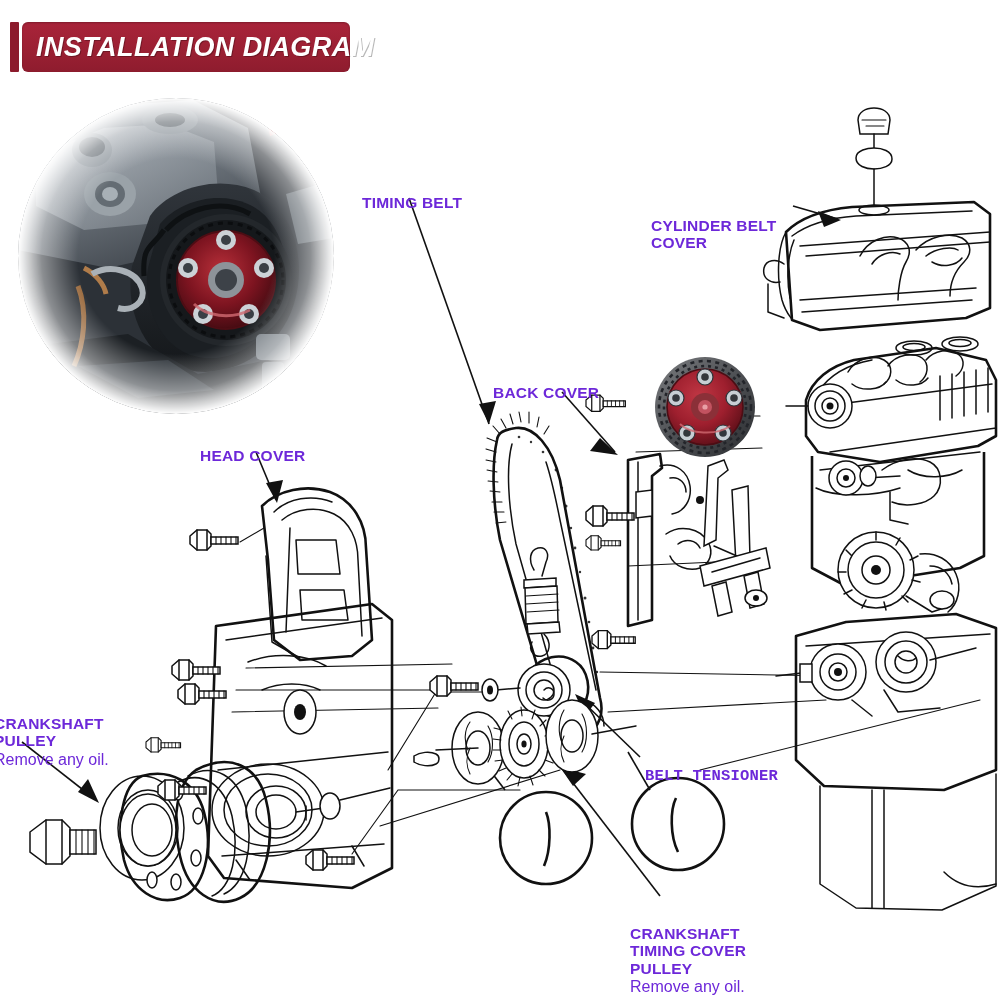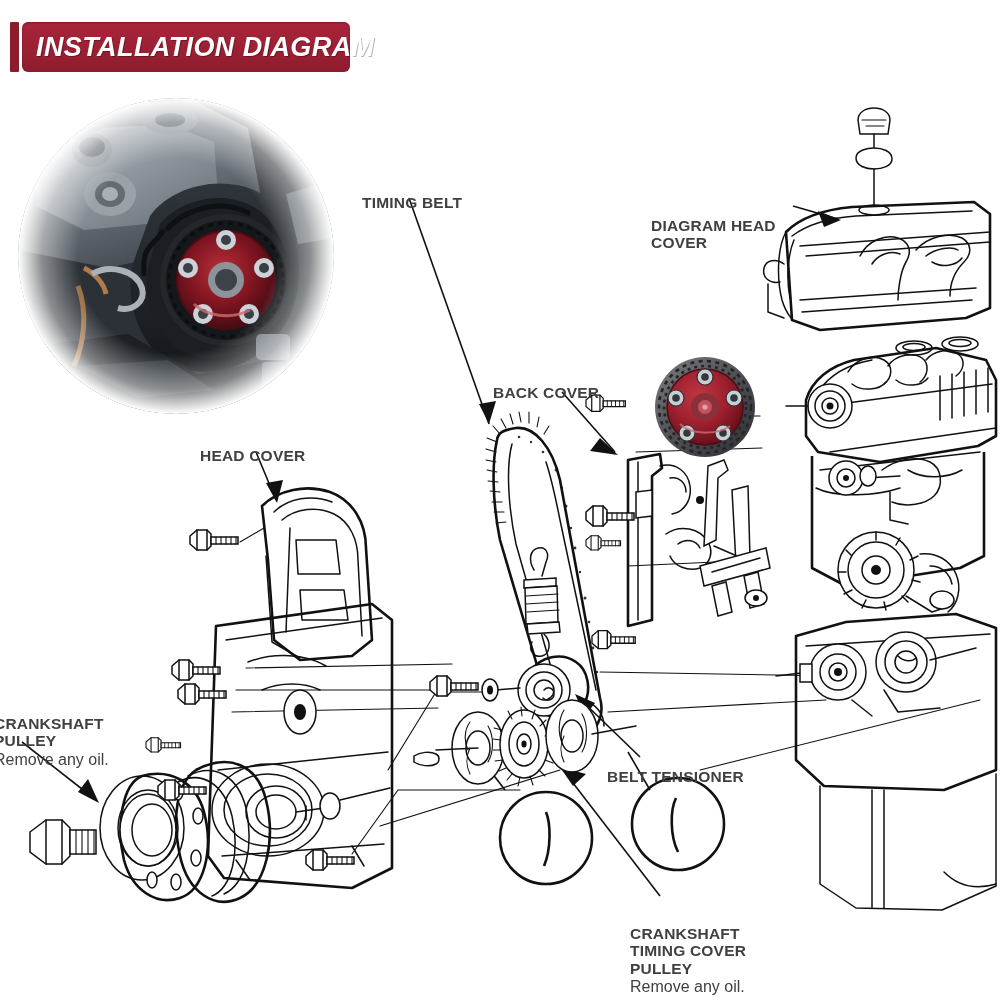--- a/index.html
+++ b/index.html
@@ -19,21 +19,21 @@
        font-style:italic;letter-spacing:.4px;white-space:nowrap;
        text-shadow:1px 1px 0 rgba(0,0,0,.28);}
 
   
   #photo-inset{position:absolute;left:18px;top:98px;width:316px;height:316px;}
   .photo-disc{position:absolute;inset:0;border-radius:50%;overflow:hidden;
        -webkit-mask-image:radial-gradient(circle at 50% 50%,#000 60%,rgba(0,0,0,.85) 78%,rgba(0,0,0,0) 97%);
        mask-image:radial-gradient(circle at 50% 50%,#000 60%,rgba(0,0,0,.85) 78%,rgba(0,0,0,0) 97%);}
 
   
-  .lbl{position:absolute;color:#404040;font-weight:bold;font-size:15.5px;
+  .lbl{position:absolute;color:#6d28d9;font-weight:bold;font-size:15.5px;
        line-height:17.5px;letter-spacing:.2px;white-space:pre-line;}
   .lbl-note{font-weight:normal;font-size:16px;letter-spacing:0;}
 
   
   #diagram-art{position:absolute;left:0;top:0;width:1000px;height:1000px;}
   #diagram-art .ln{fill:none;stroke:#111;stroke-width:1.5;stroke-linecap:round;stroke-linejoin:round;}
   #diagram-art .ln-thin{fill:none;stroke:#111;stroke-width:1.1;stroke-linecap:round;}
   #diagram-art .ln-thick{fill:none;stroke:#111;stroke-width:2.6;stroke-linejoin:round;}
   #diagram-art .fillblk{fill:#111;stroke:none;}
   #diagram-art .fillwht{fill:#fff;stroke:#111;stroke-width:1.5;}
@@ -545,39 +545,39 @@
 
 </svg>
 
 <div id="labels-layer">
 
   <div class="lbl" style="left:362px;top:176px;">
     <span>TIMING BELT</span>
   </div>
 
   <div class="lbl" style="left:651px;top:199px;">
-    <span>DIAGRAM HEAD
+    <span>CYLINDER BELT
 COVER</span>
   </div>
 
   <div class="lbl" style="left:493px;top:366px;text-align:right;">
     <span>BACK COVER</span>
   </div>
 
   <div class="lbl" style="left:200px;top:429px;">
     <span>HEAD COVER</span>
   </div>
 
   <div class="lbl" style="left:-6px;top:697px;">
     <span>CRANKSHAFT
 PULLEY</span>
     <div class="lbl-note" style="margin-top:1px;">Remove any oil.</div>
   </div>
 
-  <div class="lbl" style="left:607px;top:750px;">
+  <div class="lbl" style="left:645px;top:750px;font-family:Liberation Mono, monospace;">
     <span>BELT TENSIONER</span>
   </div>
 
   <div class="lbl" style="left:630px;top:907px;">
     <span>CRANKSHAFT
 TIMING COVER
 PULLEY</span>
     <div class="lbl-note" style="margin-top:1px;">Remove any oil.</div>
   </div>
 

